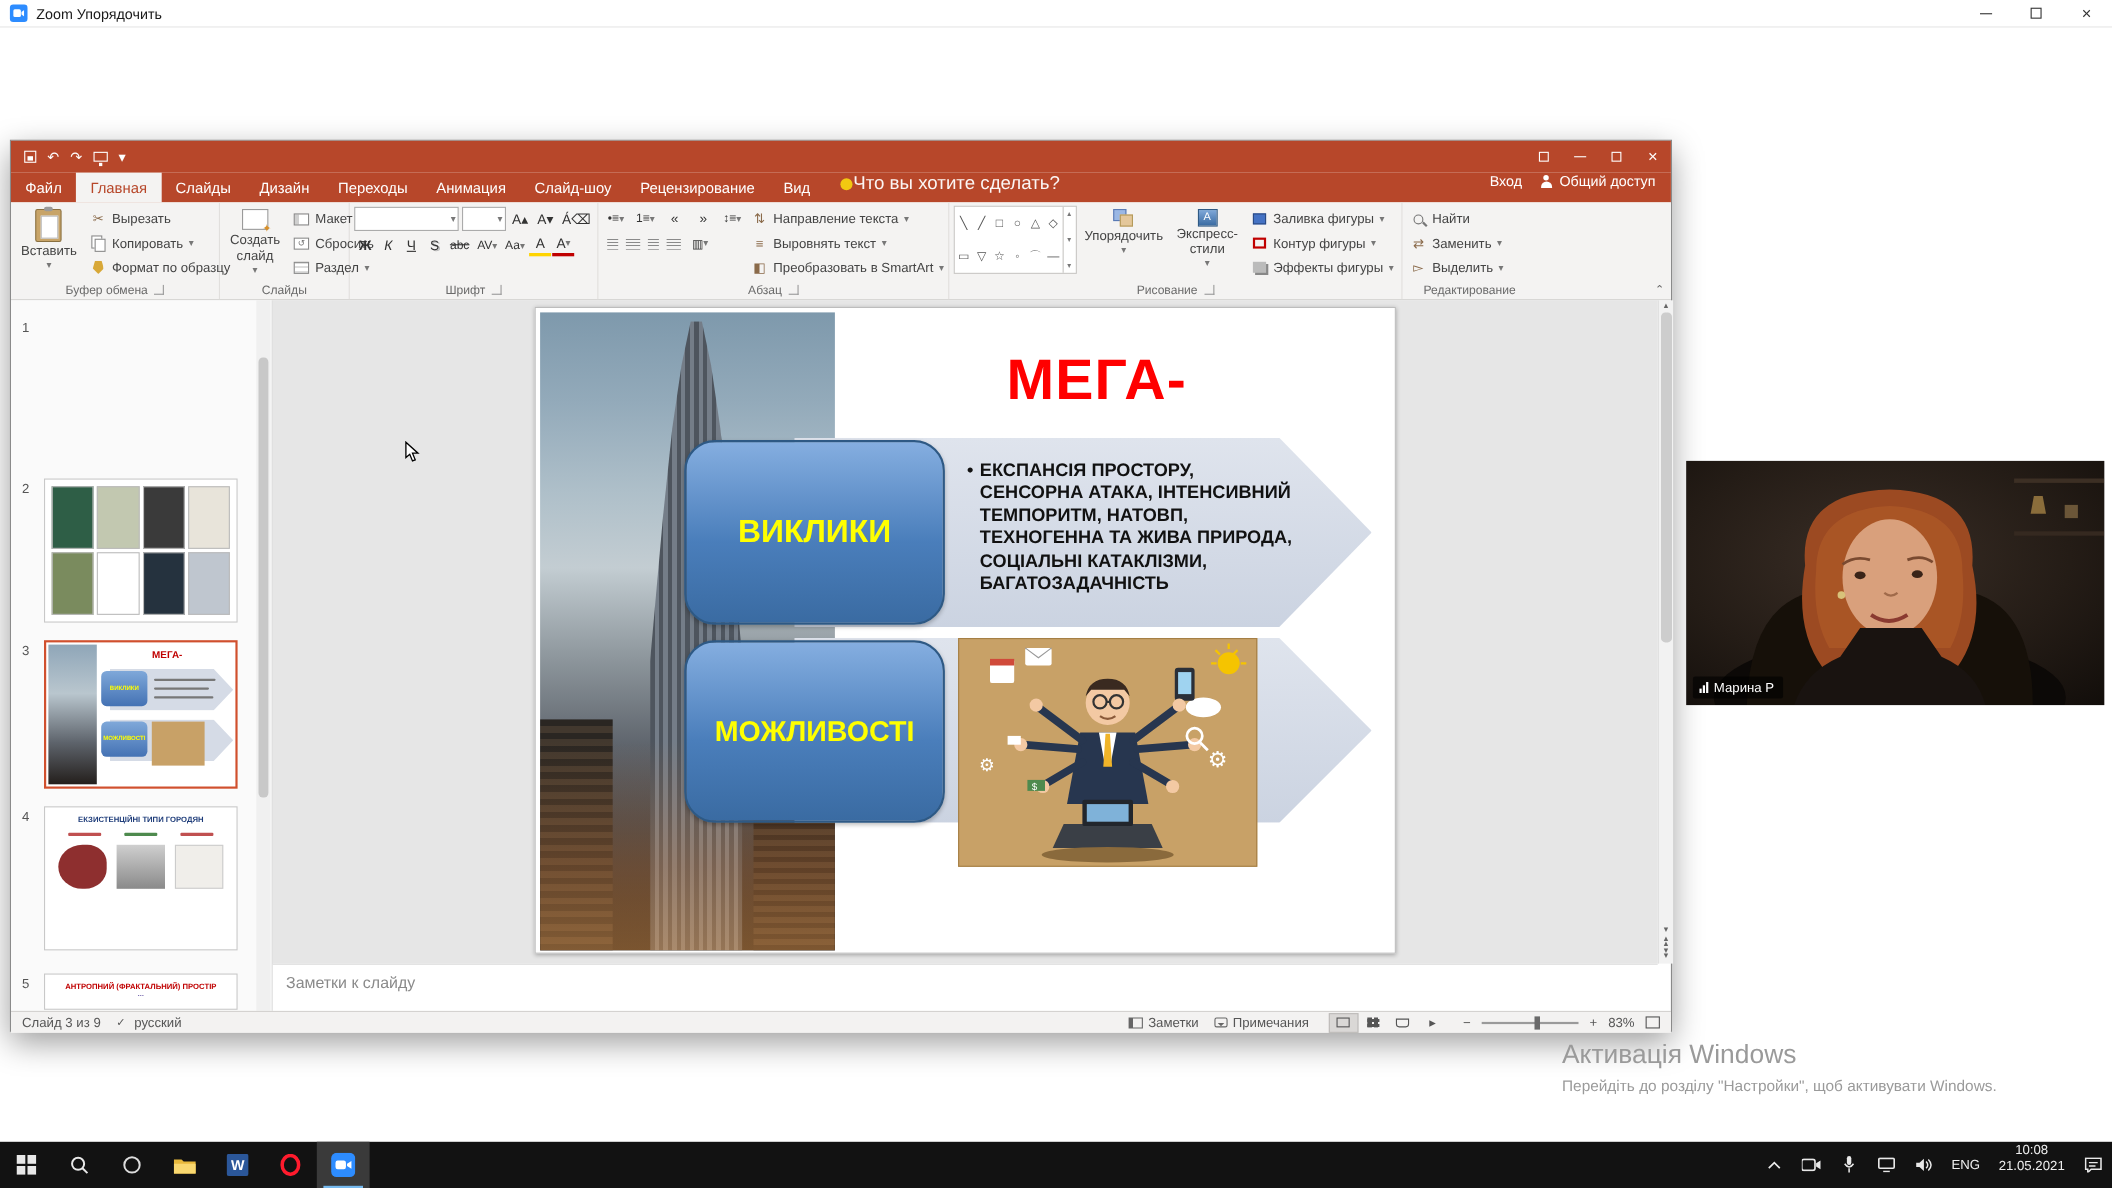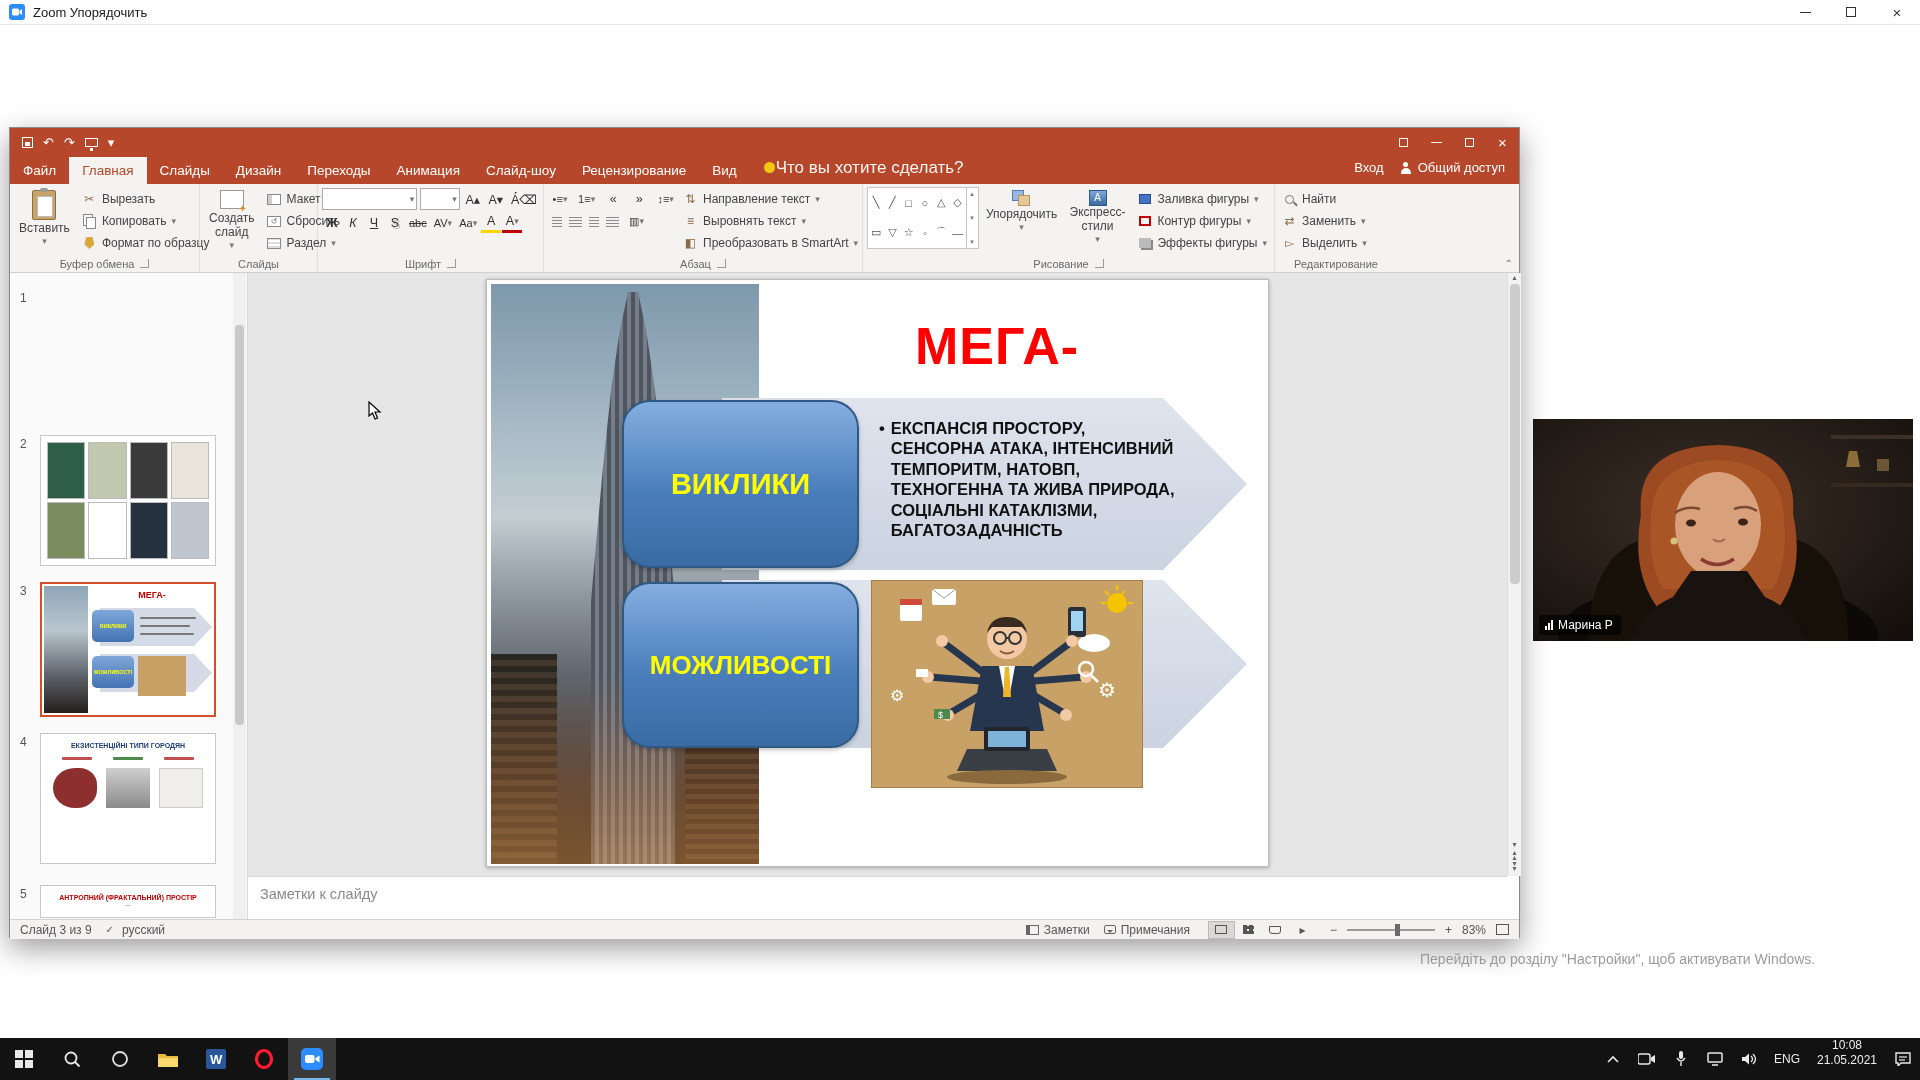--- a/index.html
+++ b/index.html
@@ -23,21 +23,21 @@
 .qa span{font-size:13px;color:#fff}
 .floppy{width:11px;height:11px;border:1.5px solid #fff;position:relative}
 .floppy:after{content:"";position:absolute;left:2px;bottom:1px;width:5px;height:4px;background:#fff}
 .monitor{width:13px;height:9px;border:1.5px solid #fff;position:relative}
 .monitor:after{content:"";position:absolute;left:4px;top:9px;width:3px;height:3px;background:#fff}
 .ppt-ctrls{margin-left:auto;display:flex;height:100%;z-index:2}
 .ppt-btn{width:33px;height:100%;display:flex;align-items:center;justify-content:center;color:#fff}
 .ppt-btn .minbar{background:#fff}
 .ppt-btn .maxbox{border-color:#fff;width:9px;height:9px}
 
-#ppt-menubar{left:0;top:29px;width:1509px;height:27px;background:#B7472A;display:flex;align-items:center;color:#fff}
+#ppt-menubar{left:0;top:29px;width:1509px;height:27px;background:#B7472A;display:flex;align-items:flex-start;color:#fff}
 .tab{padding:6px 13px 6px;font-size:13.5px;white-space:nowrap}
 .tab.active{background:#F4F3F2;color:#B7472A}
 .tellme{display:flex;align-items:center;gap:1px;margin-left:14px;padding-bottom:6px;font-size:17px;color:rgba(255,255,255,.95)}
 .bulb{width:11px;height:11px;border-radius:50%;background:#F2C811}
 .mb-right{margin-left:auto;display:flex;align-items:center;gap:16px;padding:0 14px 6px 0;font-size:13px}
 .person-ico{width:12px;height:12px;position:relative}
 .person-ico:before{content:"";position:absolute;left:3.5px;top:0;width:5px;height:5px;border-radius:50%;background:#fff}
 .person-ico:after{content:"";position:absolute;left:1px;top:6px;width:10px;height:6px;border-radius:5px 5px 0 0;background:#fff}
 
 #ribbon{left:0;top:56px;width:1509px;height:89px;background:#F4F3F2;border-bottom:1px solid #D2D0CE;display:flex}
@@ -341,21 +341,21 @@
             <span class="parrow-ico" style="width:10px"></span>
             <span class="parrow-ico"></span>
             <span class="parrow-ico" style="width:10px"></span>
             <span class="parrow-ico"></span>
             <span class="fbtn" style="font-size:11px">▥<span class="dd">▾</span></span>
           </div>
         </div>
         <div class="smallcol">
           <div class="smallbtn">
               <span class="mi">⇅</span>
-              <span>Направление текст</span>
+              <span>Направление текста</span>
               <span class="dd">▾</span>
             </div>
           <div class="smallbtn">
               <span class="mi">≡</span>
               <span>Выровнять текст</span>
               <span class="dd">▾</span>
             </div>
           <div class="smallbtn">
               <span class="mi">◧</span>
               <span>Преобразовать в SmartArt</span>
@@ -678,20 +678,21 @@
     <span class="sig">
         <i style="height:4px"></i>
         <i style="height:7px"></i>
         <i style="height:10px"></i>
       </span>
     <span>Марина Р</span>
   </div>
 </div>
 
 <div id="activation" class="abs">
+  <div class="l1">Активація Windows</div>
   <div class="l2">Перейдіть до розділу "Настройки", щоб активувати Windows.</div>
 </div>
 
 <div id="taskbar" class="abs">
   <div class="tb-cell">
     <svg width="18" height="18">
         <rect x="0" y="0" width="8" height="8" fill="#e8e8e8"></rect>
         <rect x="10" y="0" width="8" height="8" fill="#e8e8e8"></rect>
         <rect x="0" y="10" width="8" height="8" fill="#e8e8e8"></rect>
         <rect x="10" y="10" width="8" height="8" fill="#e8e8e8"></rect>

